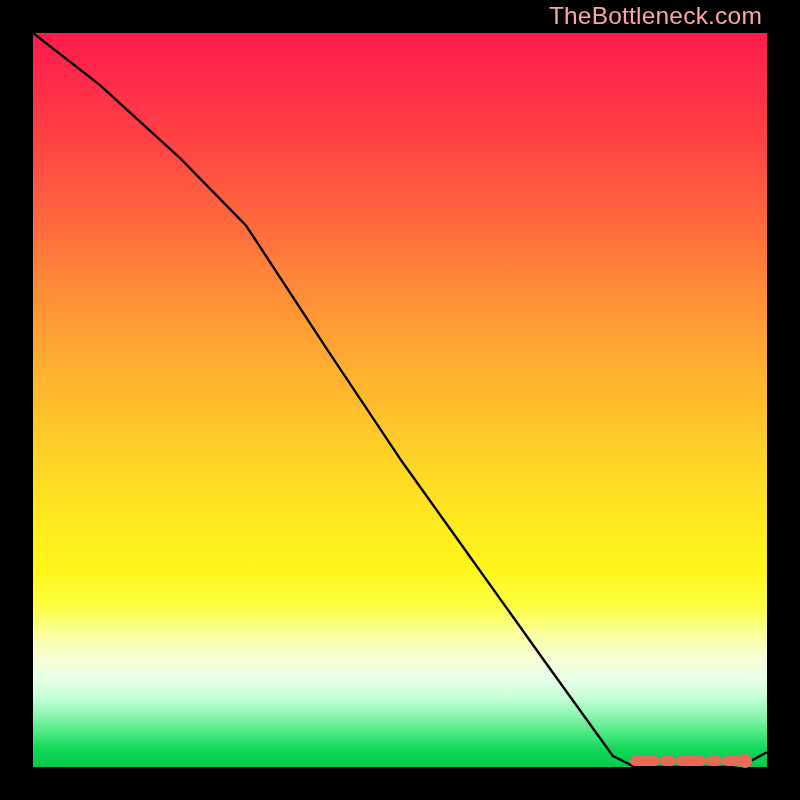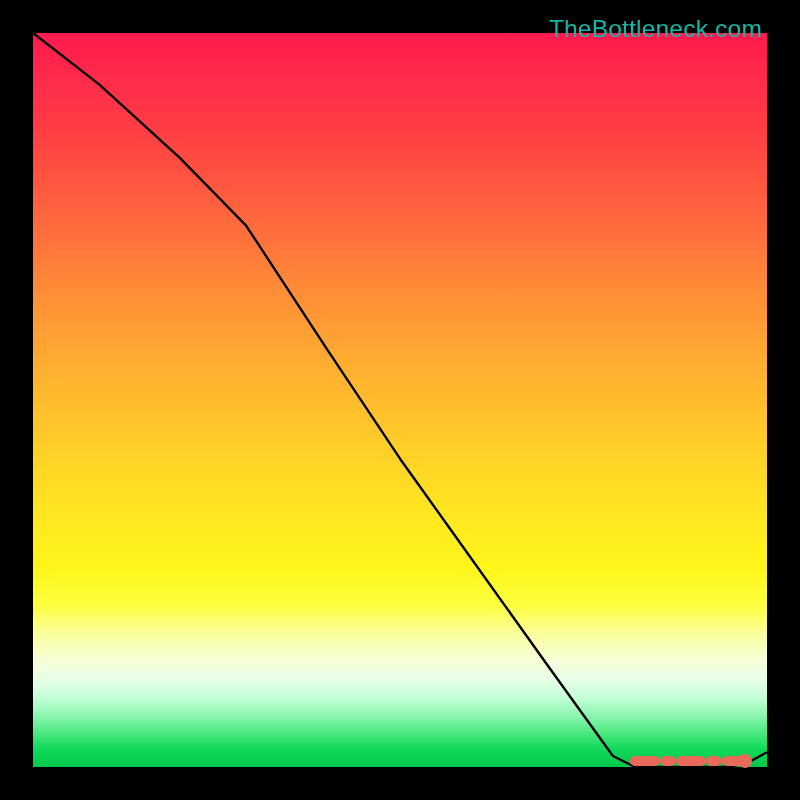--- a/index.html
+++ b/index.html
@@ -27,23 +27,23 @@
       #e8ffe8 88%,
       #c6ffd8 90.5%,
       #8cf5b0 93%,
       #47e87e 95.5%,
       #12d95a 97.5%,
       #00c94a 100%
     );
   }
   .watermark {
     position: absolute;
-    top: 15px;
+    top: 2px;
     right: 38px;
-    color: #14b8a6;
+    color: #fca5a5;
     font-size: 24.5px;
     font-weight: 400;
     letter-spacing: 0.2px;
   }
   svg.lines { position: absolute; left: 33px; top: 33px; width: 734px; height: 734px; overflow: visible; }
   .curve { fill: none; stroke: #000; stroke-width: 2.4; stroke-linejoin: round; }
   .marker-line {
     fill: none;
     stroke: #e86a5a;
     stroke-width: 10;

